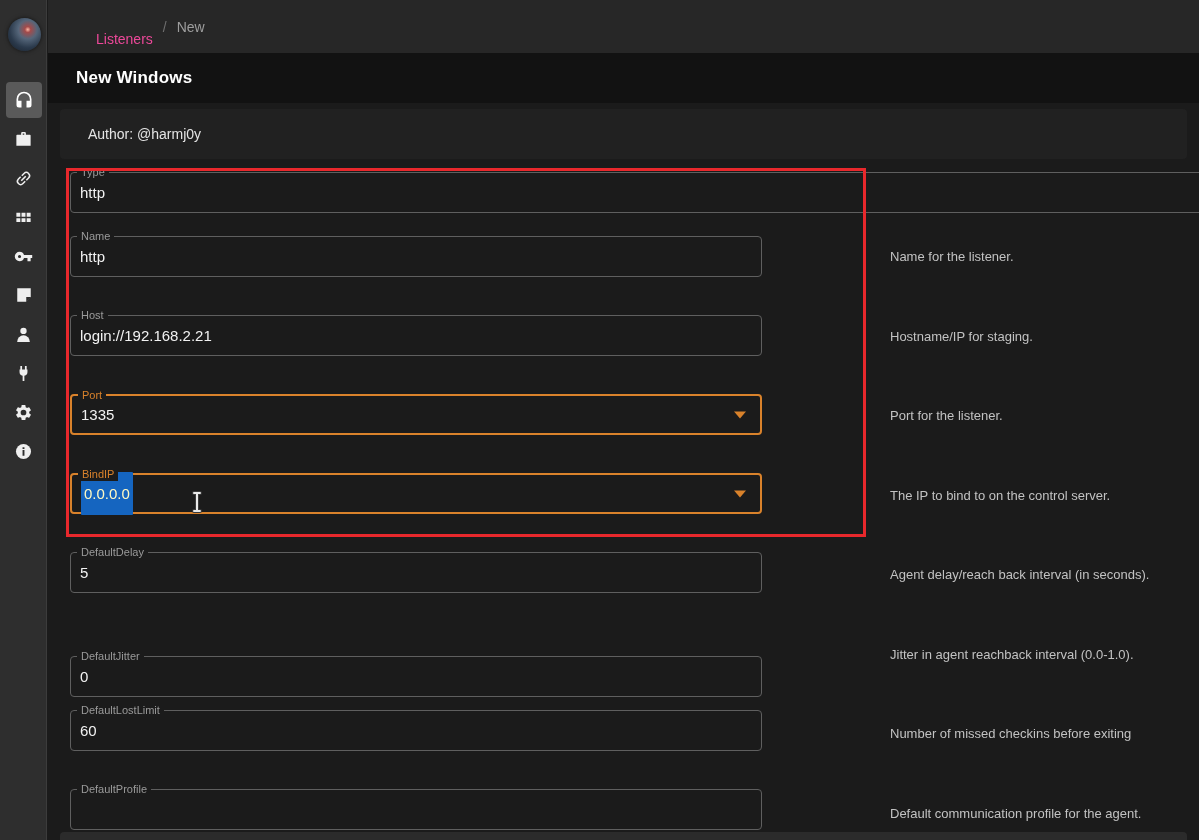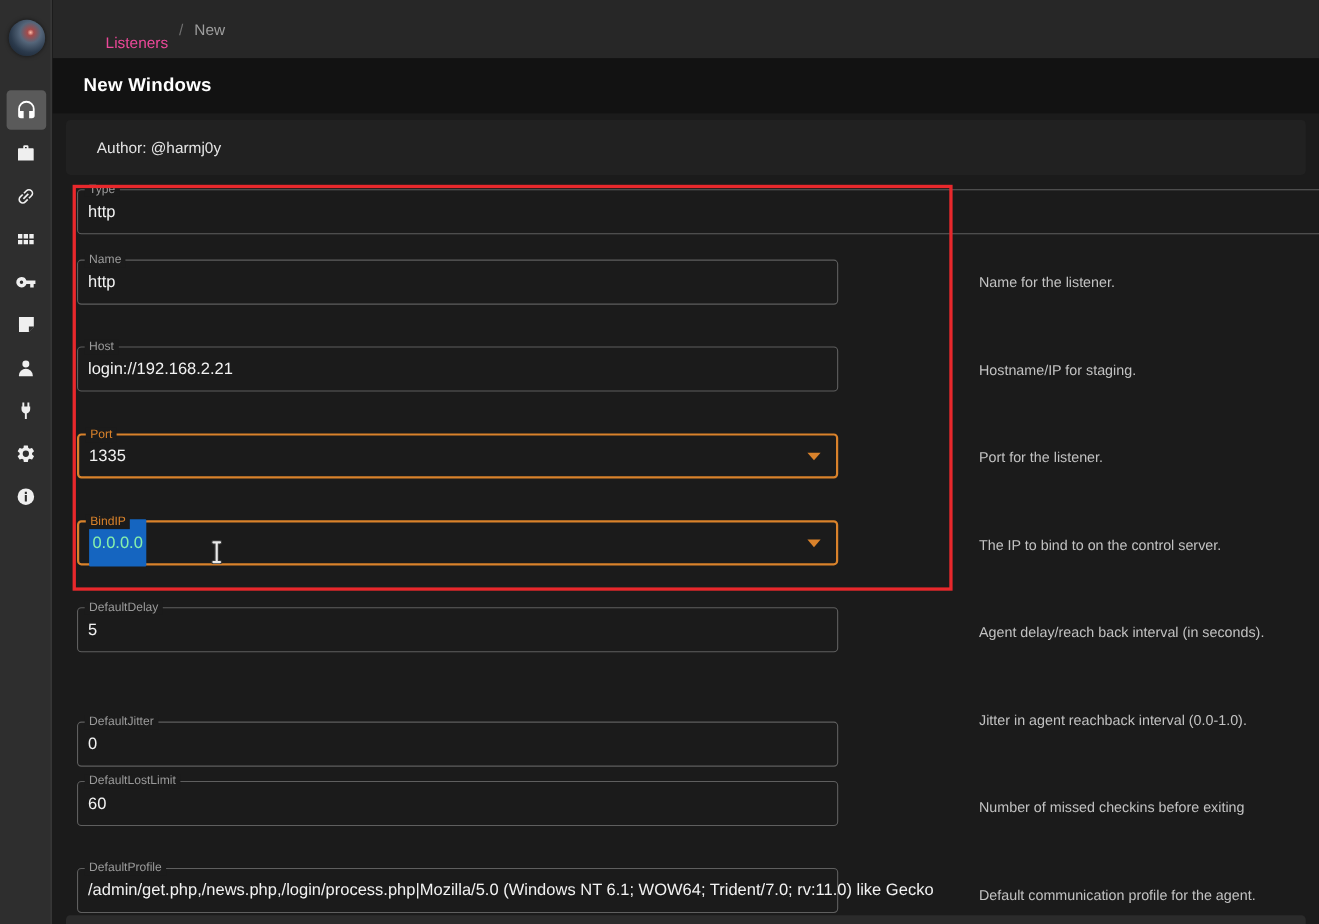--- a/index.html
+++ b/index.html
@@ -51,21 +51,21 @@
     border:1px solid #5f5f5f;border-radius:4px;display:flex;align-items:center;
   }
   .field.fullwidth{width:1140px;}
   .field.focused{border:2px solid #d9822b;}
   .flabel{
     position:absolute;top:-7px;left:6px;padding:0 4px;background:#1b1b1b;
     font-size:11px;color:#9a9a9a;line-height:13px;
   }
   .field.focused .flabel{color:#d9822b;}
   .fvalue{margin-left:9px;font-size:15px;color:#f2f2f2;white-space:nowrap;}
-  .fvalue.selected{background:#1565c0;color:#86efac;padding:13px 3px;border-radius:1px;}
+  .fvalue.selected{background:#1565c0;color:#fef9c3;padding:13px 3px;border-radius:1px;}
   .dd-arrow{
     position:absolute;right:14px;top:50%;transform:translateY(-50%);
     width:0;height:0;border-left:6px solid transparent;border-right:6px solid transparent;
     border-top:7px solid #d9822b;cursor:pointer;
   }
   .fdesc{
     position:absolute;left:842px;font-size:13px;color:#c2c2c2;line-height:16px;white-space:nowrap;
   }
   
   .red-rect{
@@ -222,21 +222,20 @@
   <div class="fdesc" style="top:647px;">Jitter in agent reachback interval (0.0-1.0).</div>
 
   <div class="field" style="top:710px;">
     <span class="flabel">DefaultLostLimit</span>
     <span class="fvalue">60</span>
   </div>
   <div class="fdesc" style="top:726px;">Number of missed checkins before exiting</div>
 
   <div class="field" style="top:789px;">
     <span class="flabel">DefaultProfile</span>
-    <span class="fvalue">/admin/get.php,/news.php,/login/process.php|Mozilla/5.0 (Windows NT 6.1; WOW64; Trident/7.0; rv:11.0) like Gecko</span>
   </div>
   <div class="fdesc" style="top:806px;">Default communication profile for the agent.</div>
 
   <div class="bottom-strip"></div>
 
   <div class="red-rect"></div>
 
   <span class="text-cursor">
     <svg width="14" height="22" viewBox="0 0 14 22">
       <g stroke="#3a3a3a" stroke-width="4" fill="none" stroke-linecap="round">

